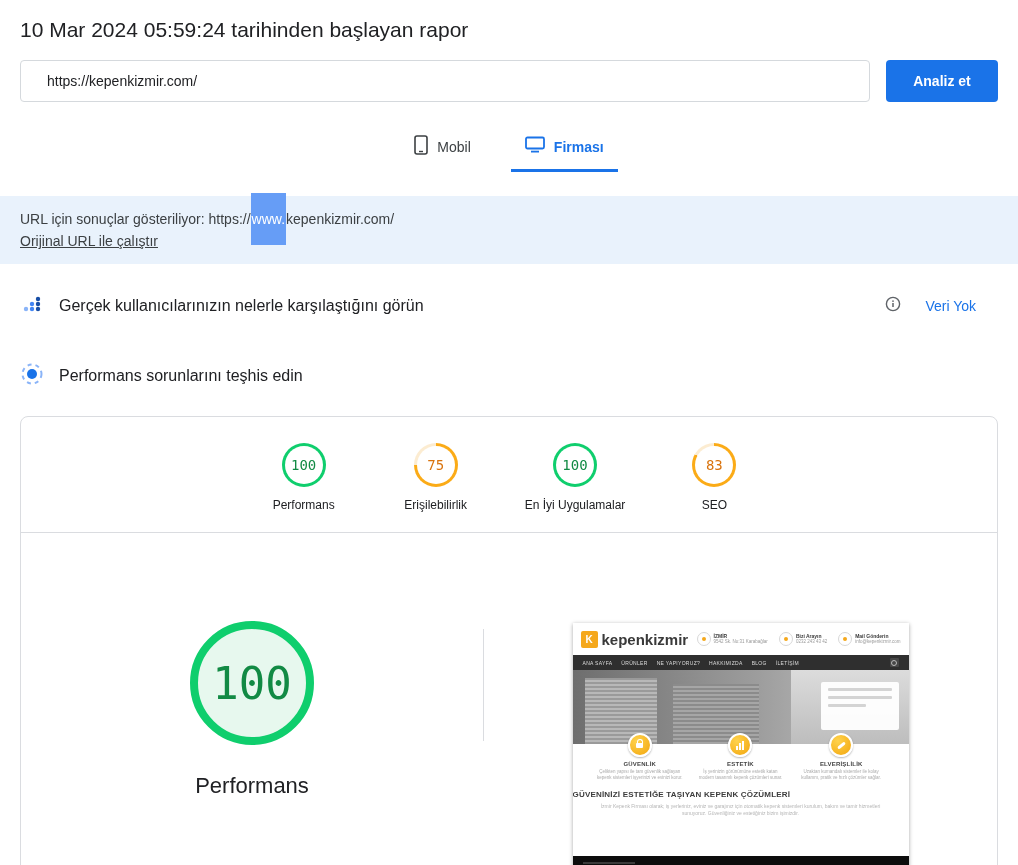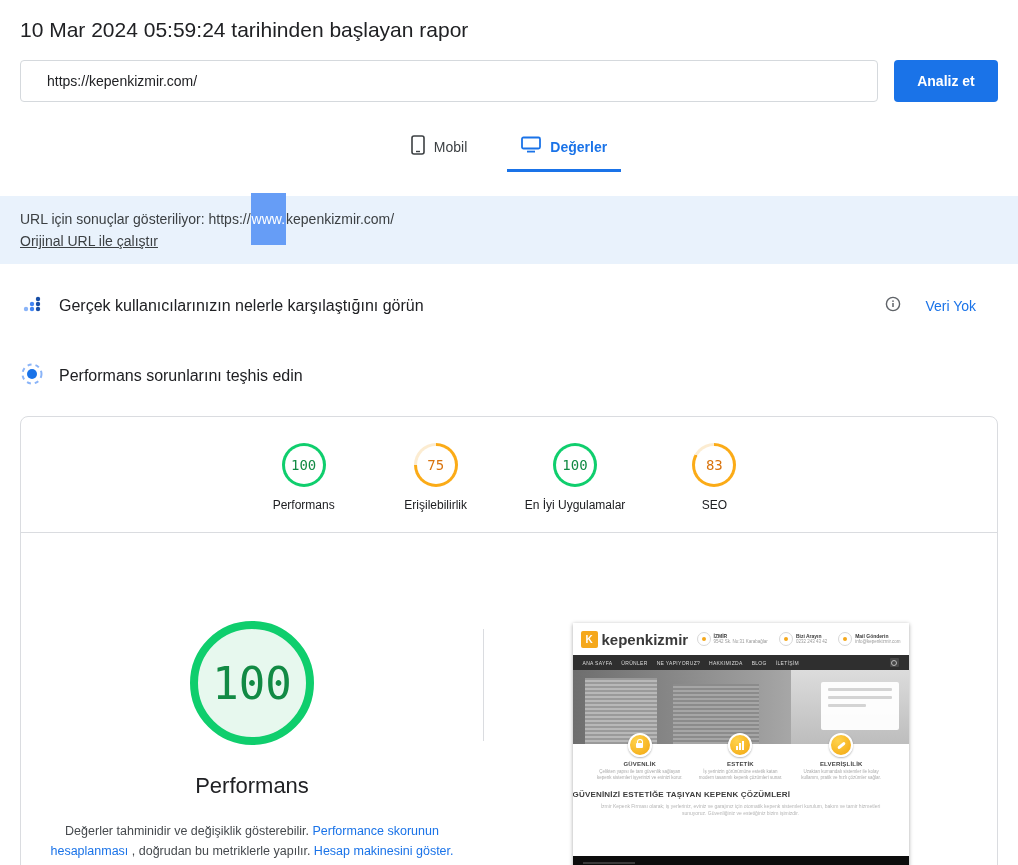--- a/index.html
+++ b/index.html
@@ -9,21 +9,21 @@
   }
   
   .report-title { font-size:21px; font-weight:400; color:#202124; margin:18px 20px 0; }
   .url-row { display:flex; gap:16px; margin:18px 20px 0; align-items:center; }
   .url-input {
     flex:1; height:42px; border:1px solid #d5d9dd; border-radius:4px;
     font-family:"Liberation Sans", sans-serif; font-size:14px; color:#202124;
     padding:0 26px; outline:none; box-sizing:border-box;
   }
   .analyze-btn {
-    width:104px; height:42px; background:#1a73e8; color:#fff; border:none;
+    width:112px; height:42px; background:#1a73e8; color:#fff; border:none;
     border-radius:4px; font-family:"Liberation Sans", sans-serif; font-size:14px;
     font-weight:bold; cursor:pointer;
   }
   
   .tabs { display:flex; justify-content:center; gap:26px; margin-top:24px; }
   .tab {
     display:flex; align-items:center; gap:9px; padding:9px 14px 11px;
     font-size:14px; color:#3c4043; border-bottom:3px solid transparent; cursor:pointer;
   }
   .tab.active { color:#1a73e8; font-weight:bold; border-bottom-color:#1a73e8; }
@@ -135,21 +135,21 @@
       </span>
       <span>Mobil</span>
     </div>
     <div class="tab active">
       <span>
         <svg width="20" height="18" viewBox="0 0 20 17">
             <rect x="1" y="1" width="18" height="11" rx="1.5" fill="none" stroke="#1a73e8" stroke-width="1.8"></rect>
             <rect x="6" y="14.2" width="8" height="1.8" fill="#1a73e8"></rect>
           </svg>
       </span>
-      <span>Değerler</span>
+      <span>Firması</span>
     </div>
   </div>
 
   <div class="notice">
     <span><span>URL için sonuçlar gösteriliyor: https://</span><span class="hl">www.</span><span>kepenkizmir.com/</span></span><br>
     <a>Orijinal URL ile çalıştır</a>
   </div>
 
   <div class="section-row">
     <span>
@@ -215,26 +215,20 @@
     </div>
 
     <hr class="card-divider">
 
     <div class="detail">
       <div class="gauge-col">
         <div class="big-gauge" style="--c: #0fce6d; --t: #128a44; --fill: #e7f8ee;">
           <span>100</span>
         </div>
         <div class="gauge-label">Performans</div>
-        <div class="disclaimer">
-          <span>Değerler tahminidir ve değişiklik gösterebilir.</span>
-          <a>Performance skorunun hesaplanması</a>
-          <span>, doğrudan bu metriklerle yapılır.</span>
-          <a>Hesap makinesini göster.</a>
-        </div>
       </div>
 
       <div class="vdiv"></div>
 
       <div class="shot-col">
         <div class="mini-site">
 
           <div class="ms-header">
             <span class="ms-logo-box">K</span>
             <span class="ms-logo-text">kepenkizmir</span>

